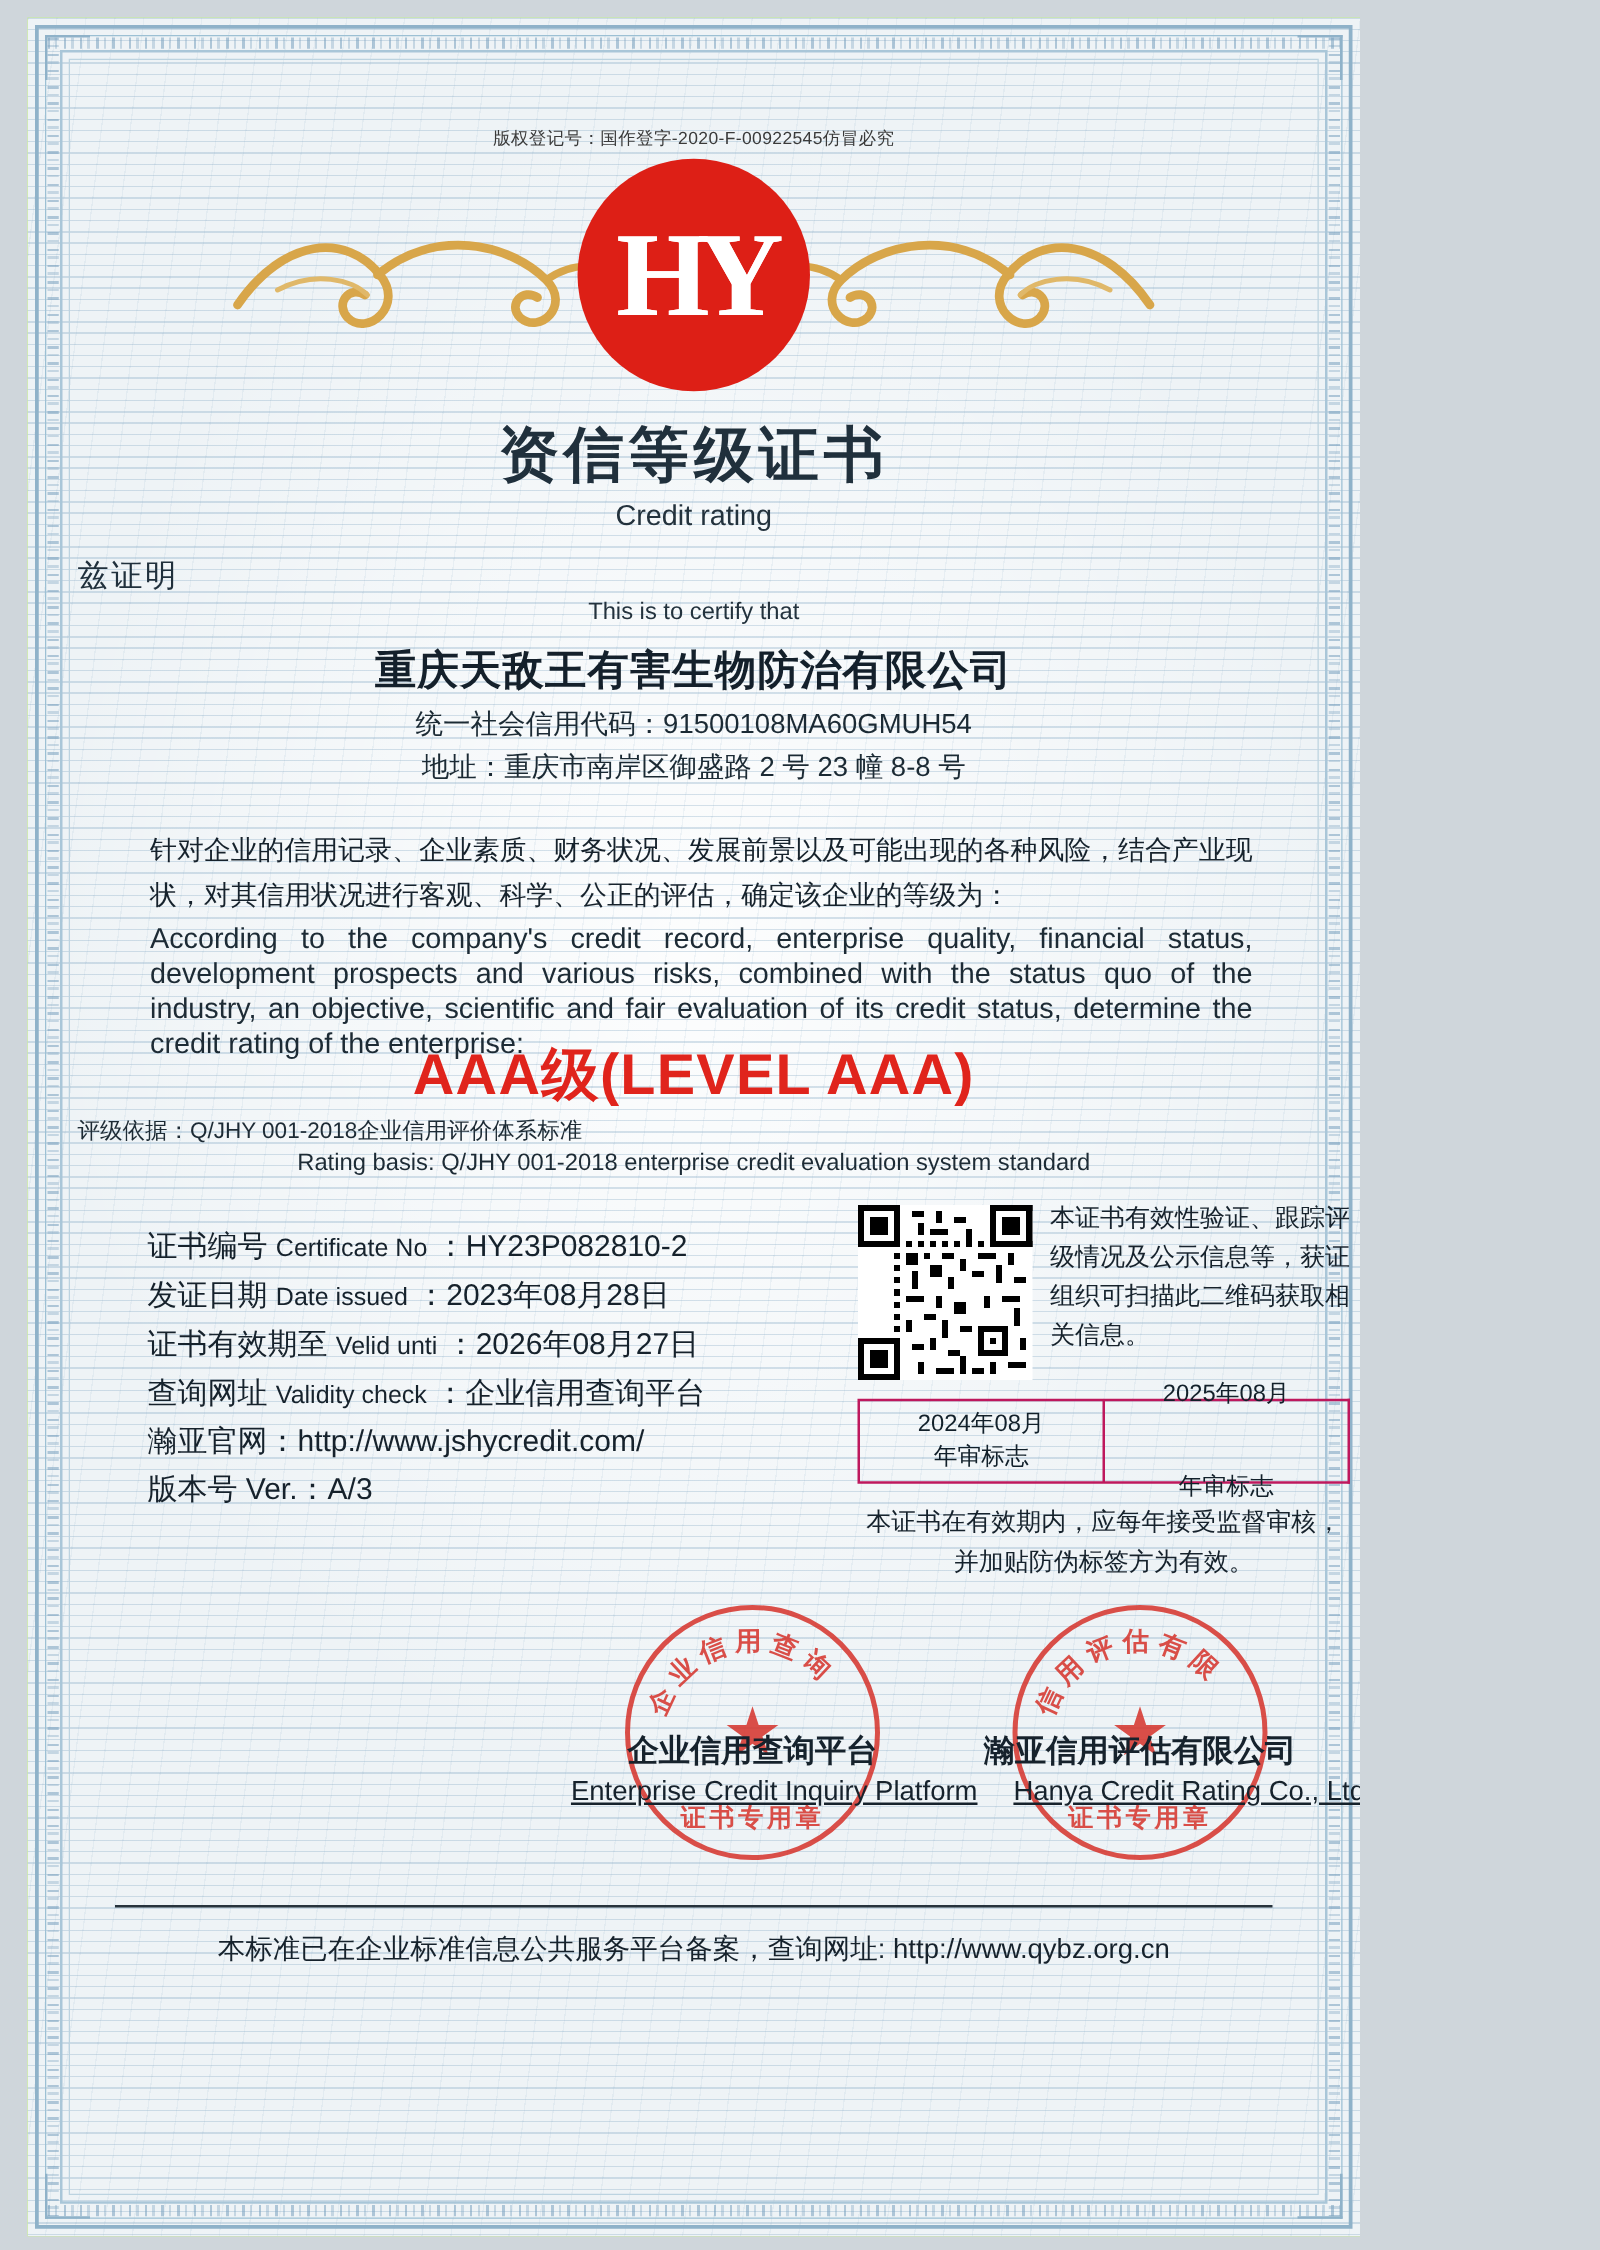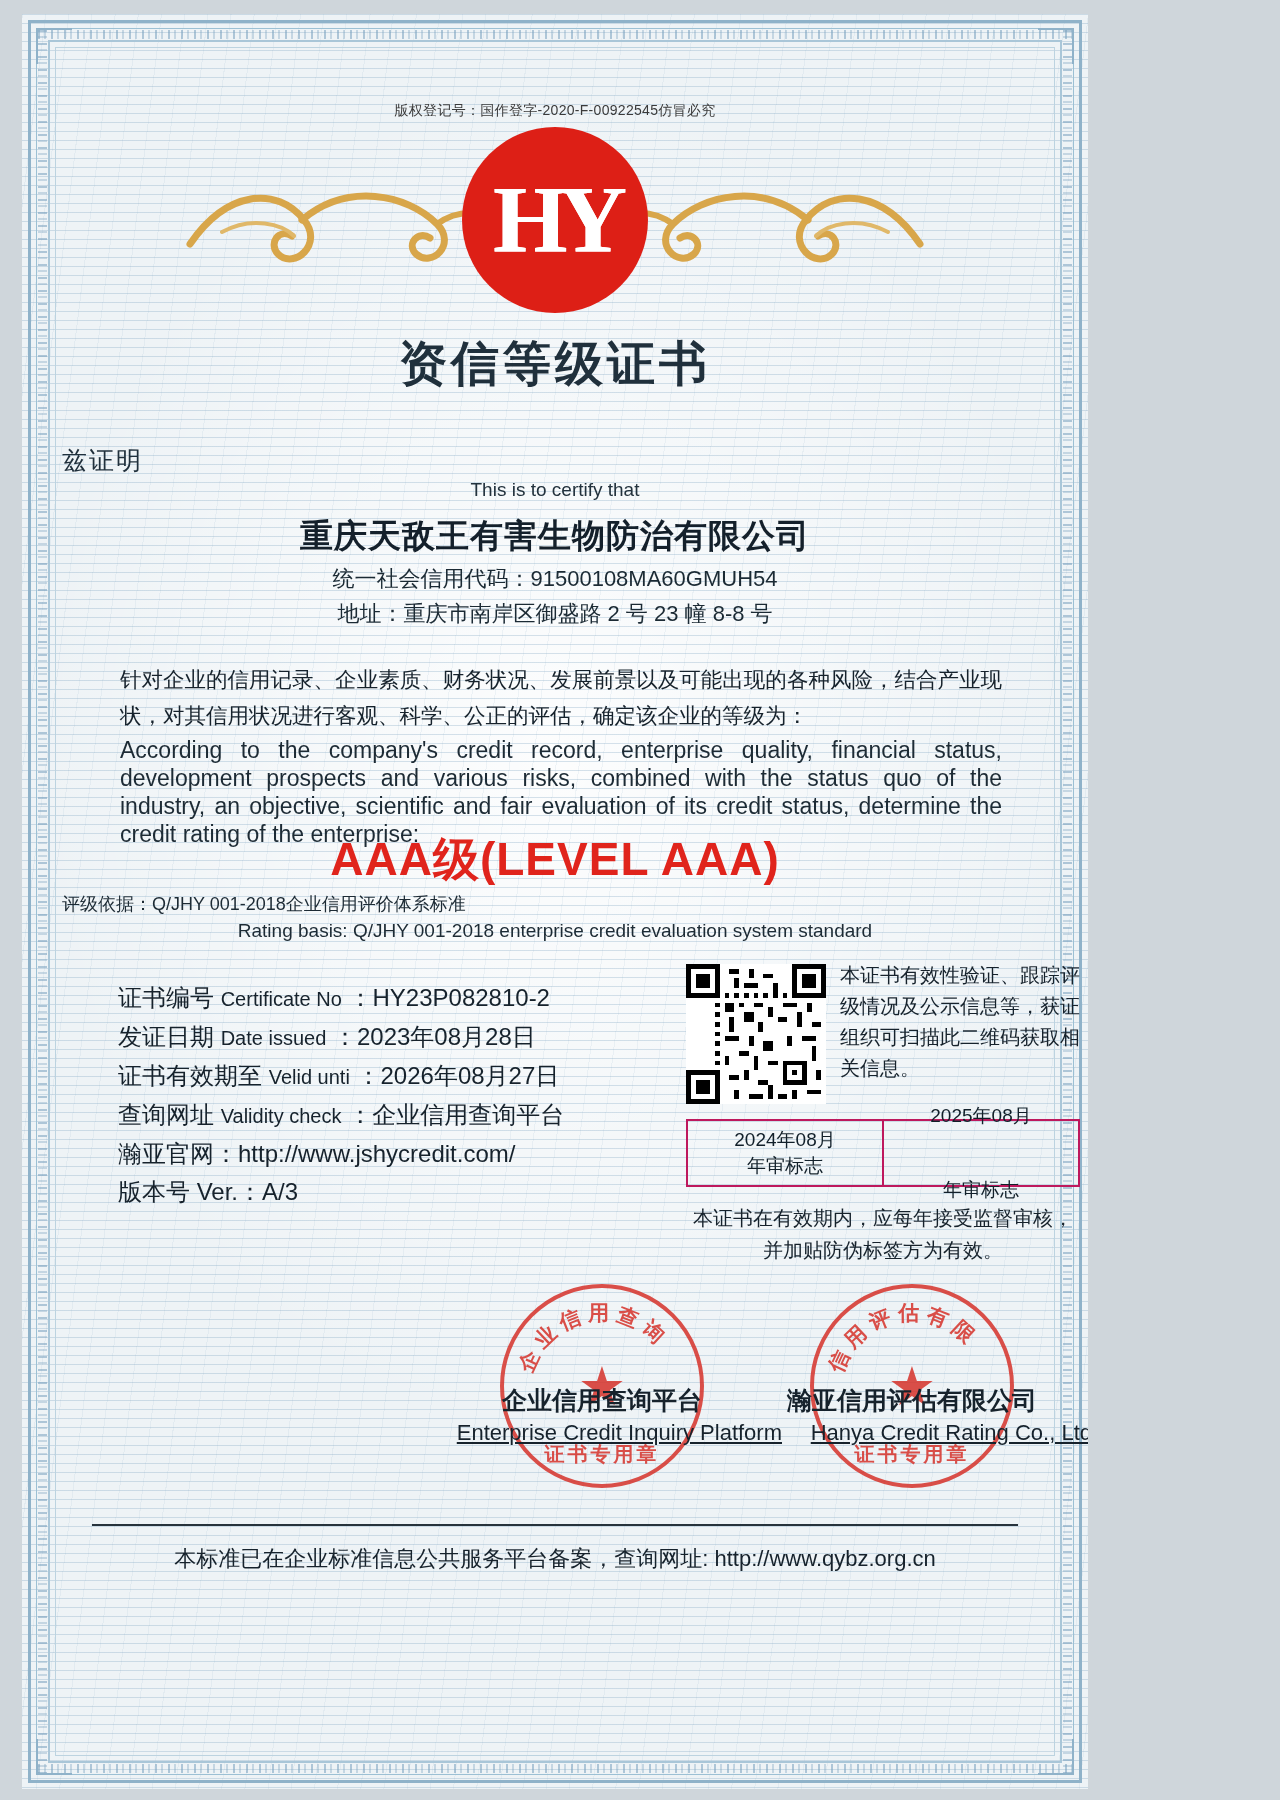--- a/index.html
+++ b/index.html
@@ -280,20 +280,21 @@
       </svg>
     </div>
 
     <div class="logo-wrap">
       <div class="logo-circle">
         <span class="logo-text">HY</span>
       </div>
     </div>
 
     <div class="title-cn">资信等级证书</div>
+    <div class="title-en">Credit rating</div>
     <div class="certify-cn">兹证明</div>
     <div class="certify-en">This is to certify that</div>
     <div class="company">重庆天敌王有害生物防治有限公司</div>
     <div class="credit-code">统一社会信用代码：91500108MA60GMUH54</div>
     <div class="address">地址：重庆市南岸区御盛路 2 号 23 幢 8-8 号</div>
 
     <div class="para-cn">针对企业的信用记录、企业素质、财务状况、发展前景以及可能出现的各种风险，结合产业现状，对其信用状况进行客观、科学、公正的评估，确定该企业的等级为：</div>
     <div class="para-en">According to the company's credit record, enterprise quality, financial status, development prospects and various risks, combined with the status quo of the industry, an objective, scientific and fair evaluation of its credit status, determine the credit rating of the enterprise:</div>
 
     <div class="level">AAA级(LEVEL AAA)</div>

